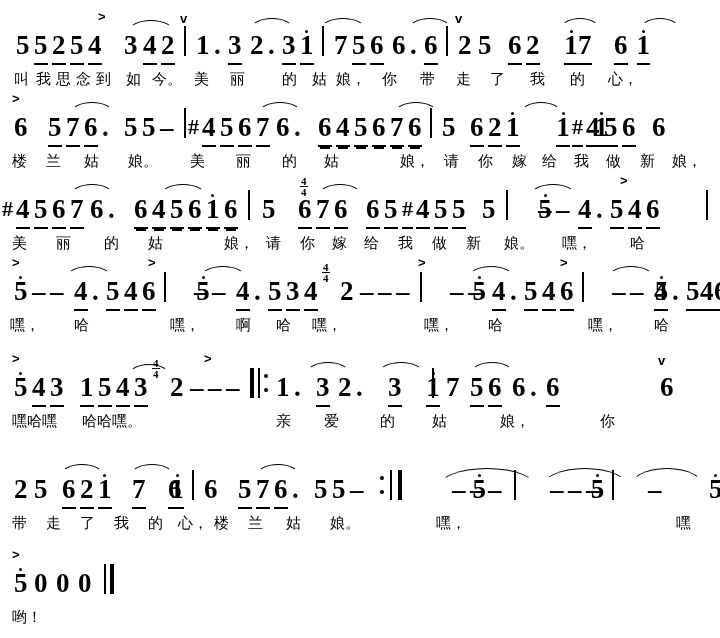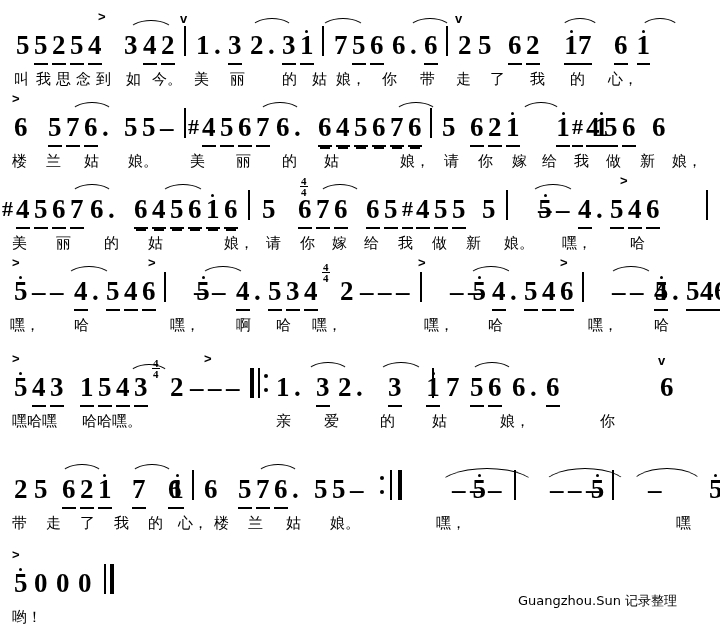--- a/index.html
+++ b/index.html
@@ -544,15 +544,14 @@
       <span class="tok" style="left:56px; top:10px;">0</span>
       <span class="tok" style="left:78px; top:10px;">0</span>
       <span class="bar" style="left:104px; top:8px; height:30px;"></span>
       <span class="barthick" style="left:110px; top:8px; height:30px;"></span>
     </div>
     <div class="lyrics-row" style="top:6px;">
       <span class="lyr" style="left:12px;">哟！</span>
     </div>
   </div>
 
-  <div class="credit" style="left:518px; top:592px;">Guangzhou.Sun 记录整理</div>
 
 </div>
 
 </body></html>

